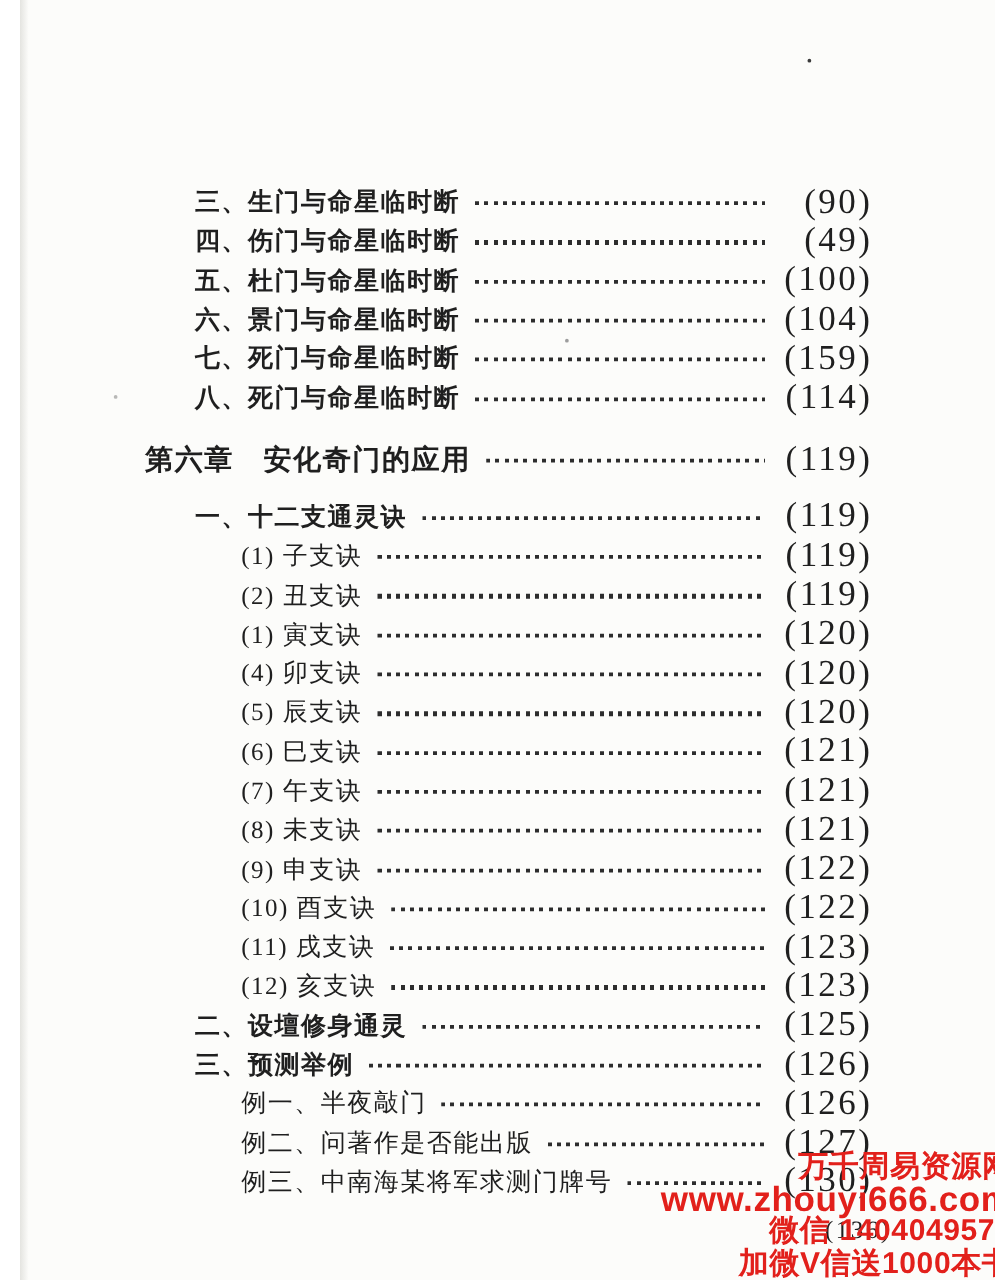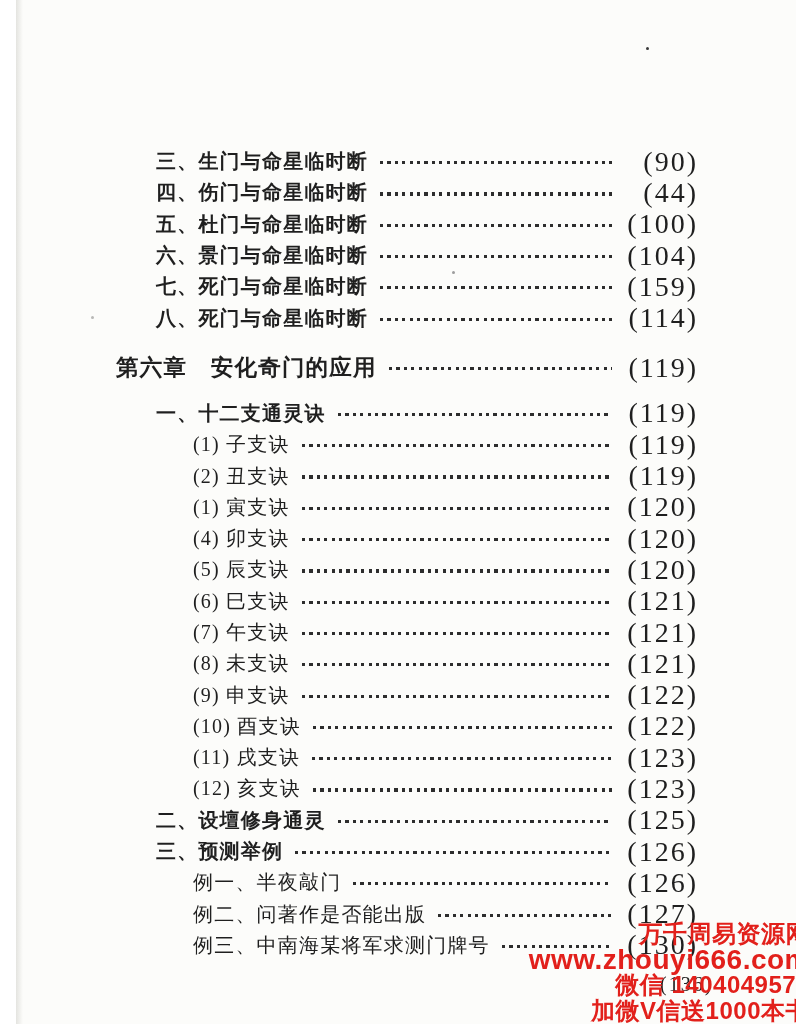--- a/index.html
+++ b/index.html
@@ -91,21 +91,21 @@
 
   <div class="toc" id="toc">
       <div class="row l1">
         <span class="title">三、生门与命星临时断</span>
         <span class="leader"></span>
         <span class="pagenum">(90)</span>
       </div>
       <div class="row l1">
         <span class="title">四、伤门与命星临时断</span>
         <span class="leader"></span>
-        <span class="pagenum">(44)</span>
+        <span class="pagenum">(49)</span>
       </div>
       <div class="row l1">
         <span class="title">五、杜门与命星临时断</span>
         <span class="leader"></span>
         <span class="pagenum">(100)</span>
       </div>
       <div class="row l1">
         <span class="title">六、景门与命星临时断</span>
         <span class="leader"></span>
         <span class="pagenum">(104)</span>

